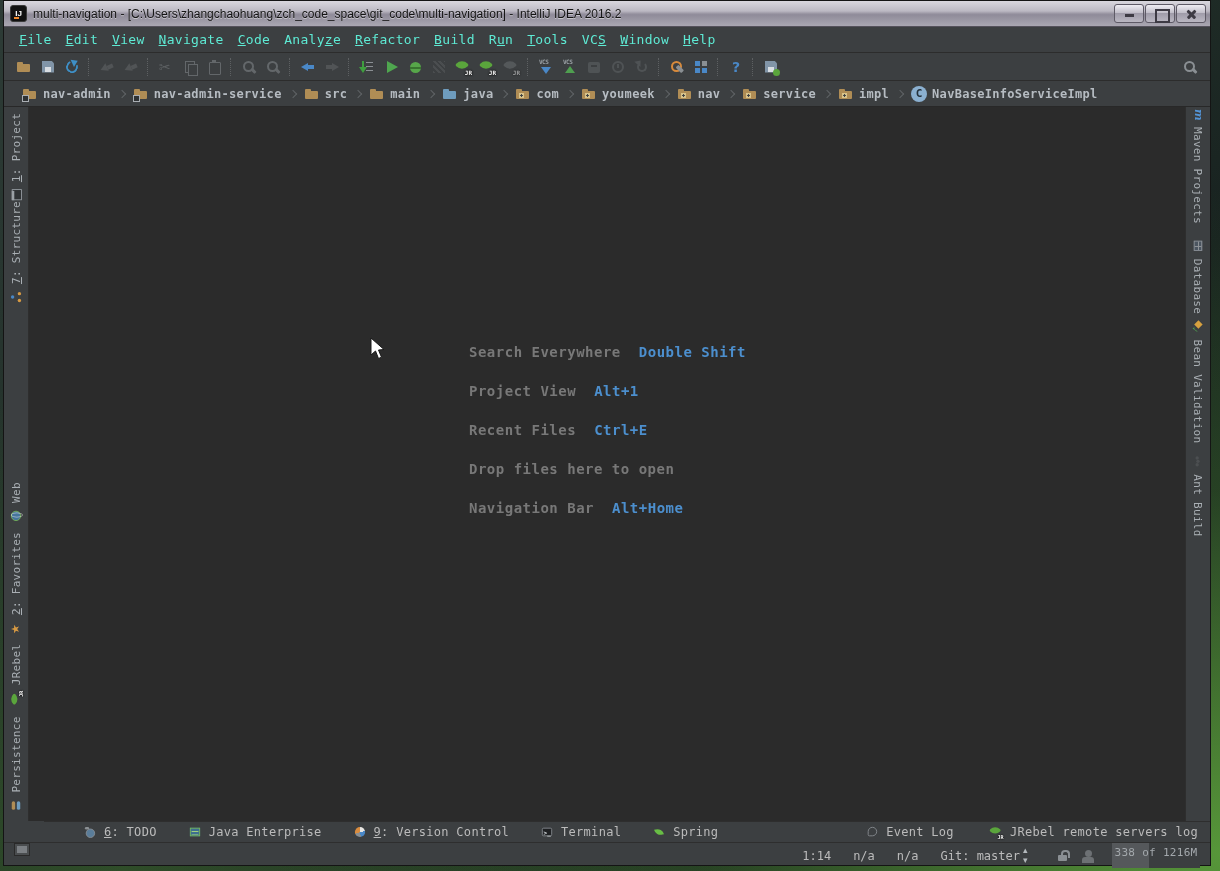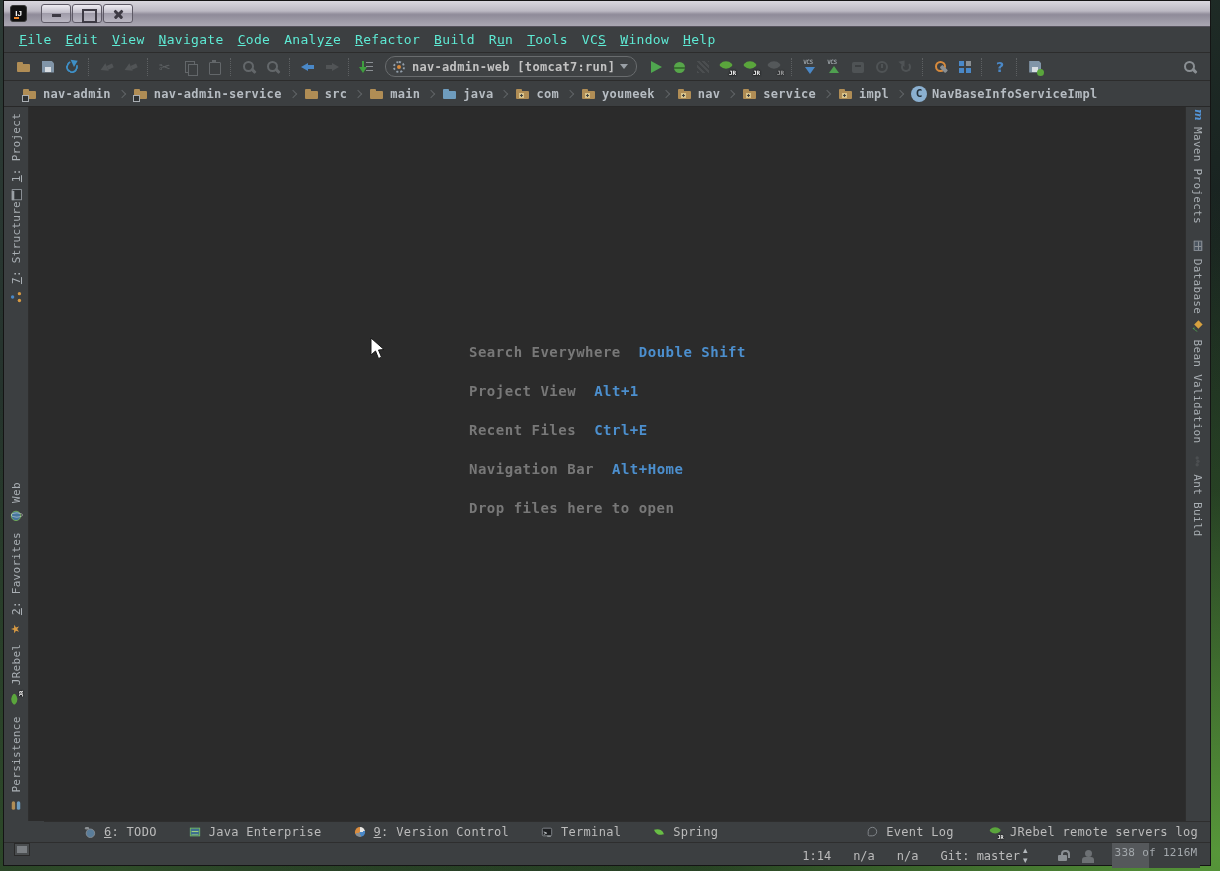--- a/index.html
+++ b/index.html
@@ -218,20 +218,21 @@
   
   .cursor{ position:absolute; left:341px; top:230px; z-index:50; pointer-events:none; }
 </style>
 </head>
 <body>
 
 <div class="window">
 
   <div class="titlebar">
     <span class="applogo"></span>
+    <span class="title-text">multi-navigation - [C:\Users\zhangchaohuang\zch_code_space\git_code\multi-navigation] - IntelliJ IDEA 2016.2</span>
     <span class="winbtns">
       <span class="wbtn min"></span>
       <span class="wbtn max"></span>
       <span class="wbtn close"></span>
     </span>
   </div>
 
   <div class="menubar">
     <span class="menu-item"><span></span><u>F</u><span>ile</span></span>
     <span class="menu-item"><span></span><u>E</u><span>dit</span></span>
@@ -288,25 +289,20 @@
       </span>
     <span class="tb dim">
         <i class="ic arr gray flip"></i>
       </span>
     <span class="tsep"></span>
     <span class="tb">
         <i class="ic sort">
           <span class="lines"></span>
         </i>
       </span>
-    <span class="combo">
-      <i class="ic gear"></i>
-      <span class="combo-label">nav-admin-web [tomcat7:run]</span>
-      <span class="caret-down"></span>
-    </span>
     <span class="tb">
         <i class="ic play"></i>
       </span>
     <span class="tb">
         <i class="ic bug"></i>
       </span>
     <span class="tb dim">
         <i class="ic cover"></i>
       </span>
     <span class="tb">
@@ -476,26 +472,26 @@
           </div>
         <div class="orow">
             <span class="oaction">Project View</span>
             <span class="okeys">Alt+1</span>
           </div>
         <div class="orow">
             <span class="oaction">Recent Files</span>
             <span class="okeys">Ctrl+E</span>
           </div>
         <div class="orow">
+            <span class="oaction">Drop files here to open</span>
+            <span class="okeys"></span>
+          </div>
+        <div class="orow">
             <span class="oaction">Navigation Bar</span>
             <span class="okeys">Alt+Home</span>
-          </div>
-        <div class="orow">
-            <span class="oaction">Drop files here to open</span>
-            <span class="okeys"></span>
           </div>
       </div>
       <svg class="cursor" width="17" height="24" viewBox="0 0 17 24">
         <path d="M1 1 L1 18 L5.5 14 L8.5 21.5 L11.5 20.2 L8.5 13 L14 12.5 Z" fill="#fff" stroke="#1a1a1a" stroke-width="1"></path>
       </svg>
     </div>
 
     <div class="stripe right">
       <div class="sbtn" style="top:6px;height:104px">
         <span class="inner">

